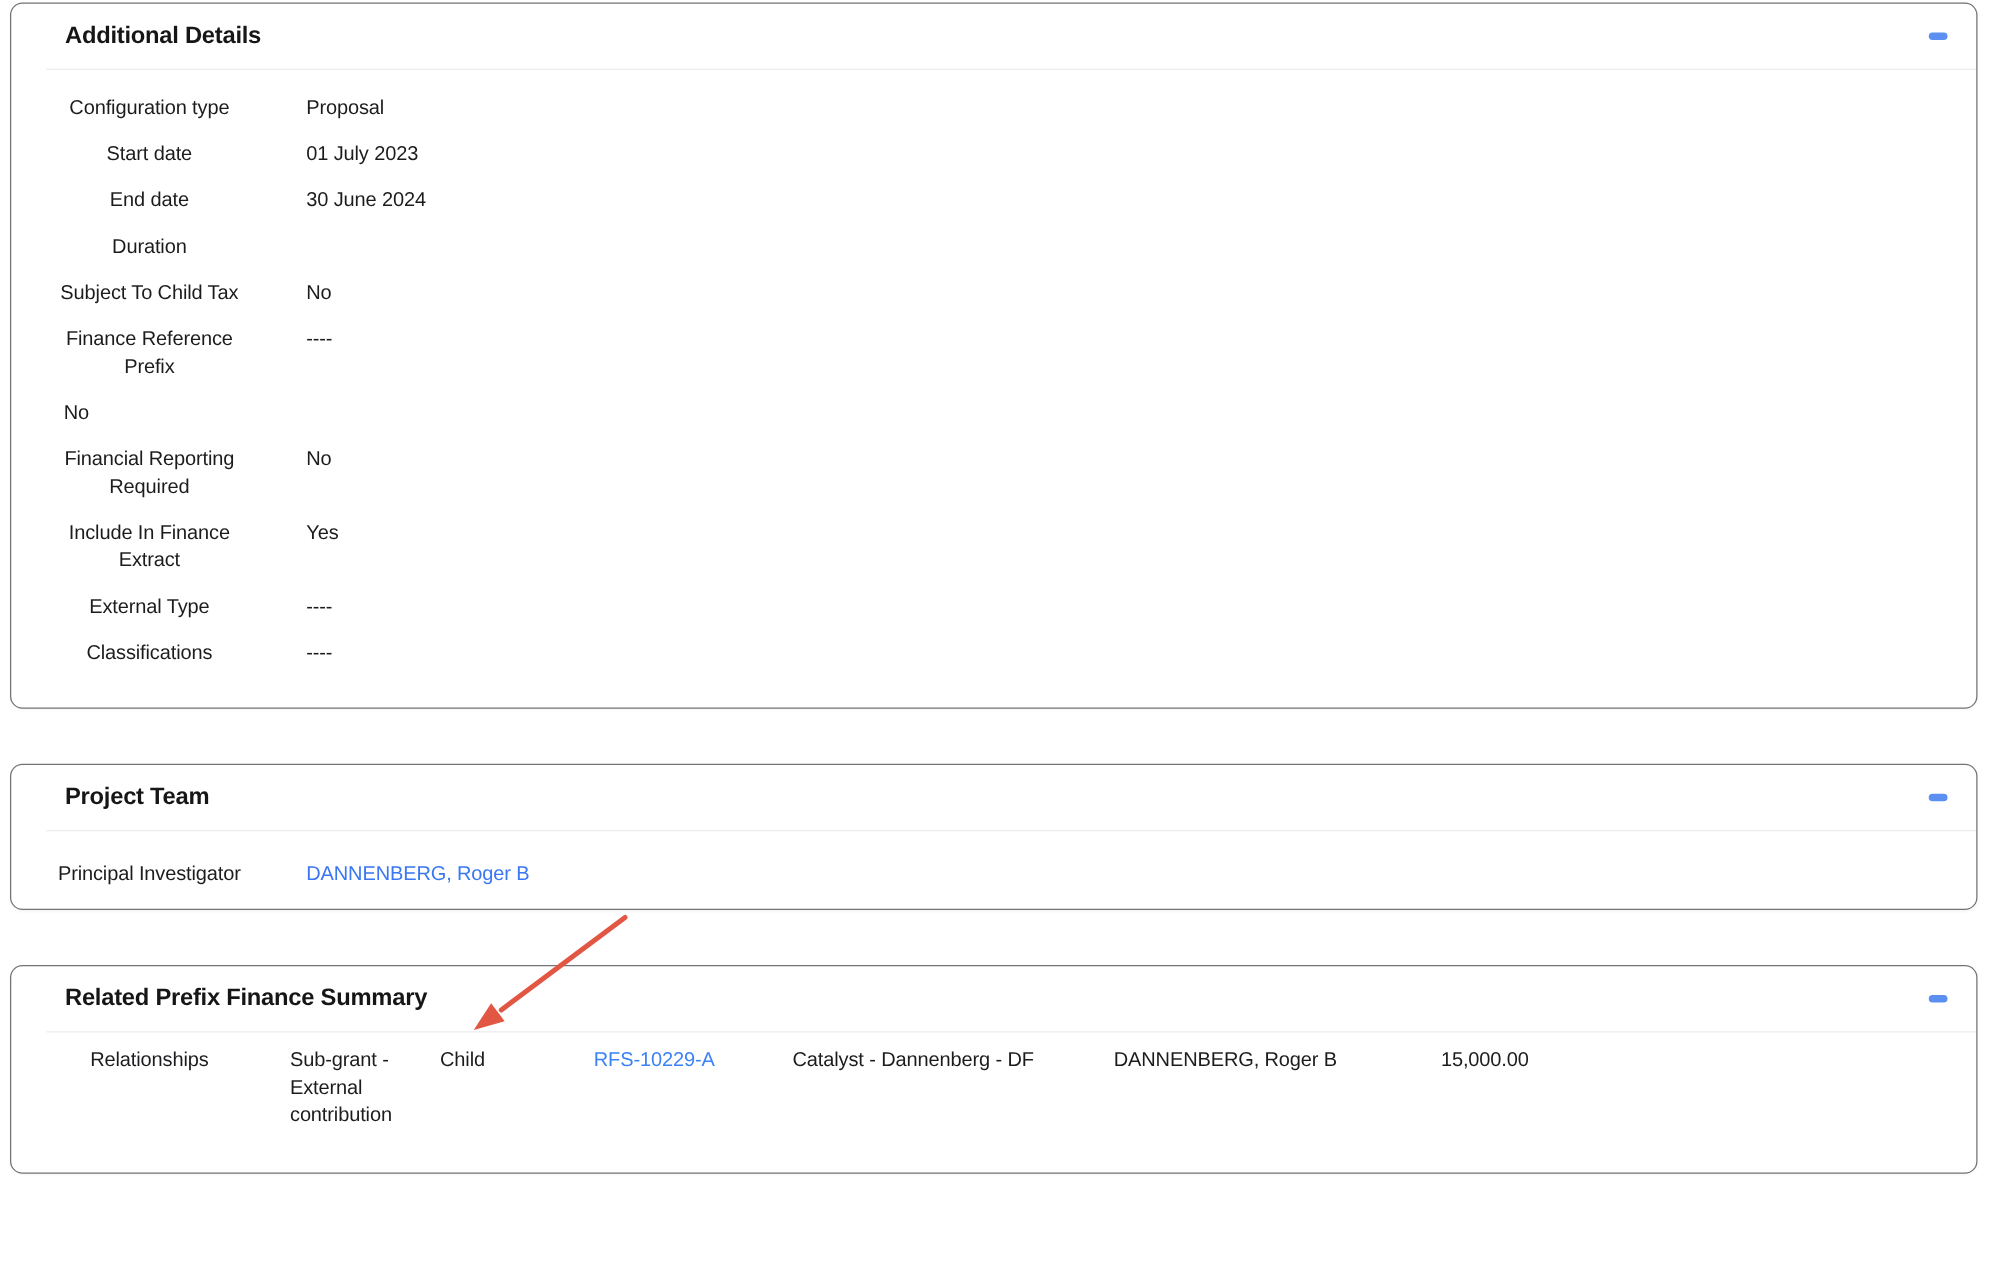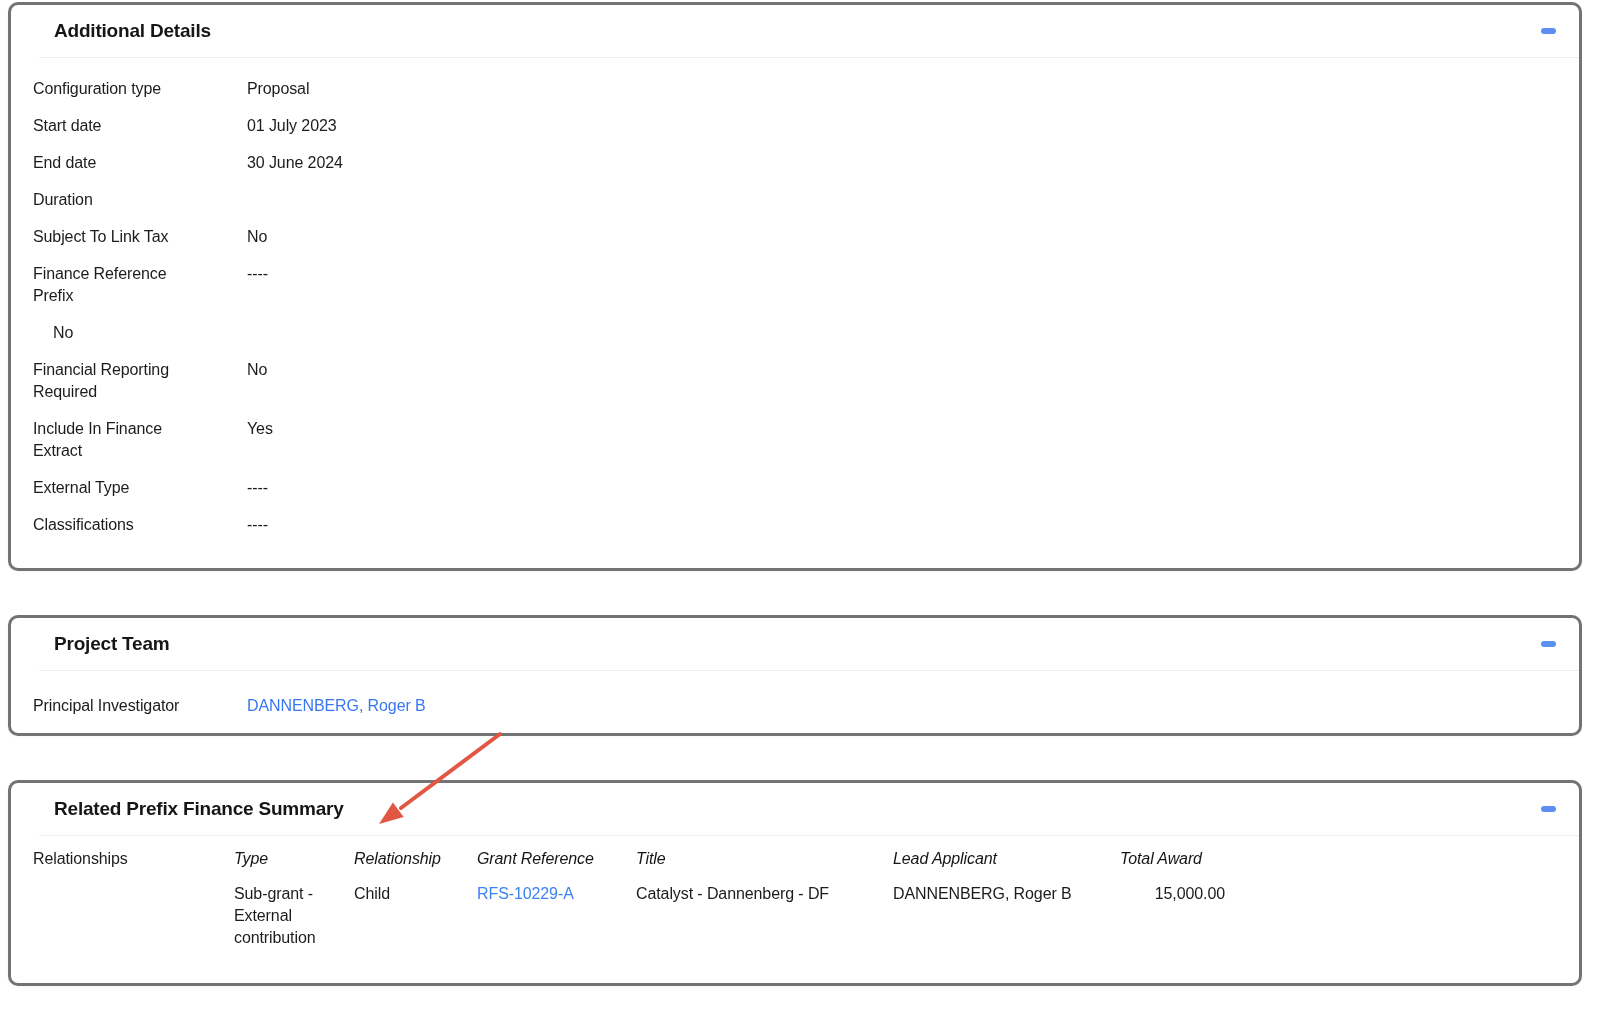--- a/index.html
+++ b/index.html
@@ -1,21 +1,21 @@
 <!DOCTYPE html>
 <html><head>
 <meta charset="utf-8">
 <style>
   html, body { margin:0; padding:0; background:#ffffff; }
   body { font-family:"Liberation Sans", sans-serif; color:#1c1c1e; -webkit-font-smoothing:antialiased; }
   .page { position:relative; width:1598px; height:1009px; box-sizing:border-box; padding:2px 16px 8px 8px; }
 
   .panel {
     background:#ffffff;
-    border:3px solid #737373;
+    border:1px solid #737373;
     border-radius:10px;
     box-shadow:0 1px 3px rgba(0,0,0,0.04);
     margin-bottom:44px;
     overflow:hidden;
   }
   .panel:last-child { margin-bottom:0; }
 
   .panel-header {
     display:flex; align-items:center; justify-content:space-between;
     padding:15px 23px 15px 43px;
@@ -30,21 +30,21 @@
   }
   .divider { height:1px; background:#ececee; margin-left:28px; }
 
   .panel-body { padding:20px 24px 32px 22px; font-size:16px; line-height:22px; }
   .panel-body.slim { padding:24px 24px 16px 22px; }
   .panel-body.table-body { padding:12px 24px 34px 22px; }
 
   .field-row { display:flex; margin-bottom:15px; }
   .field-row:last-child { margin-bottom:0; }
   .field-label {
-    width:177px; flex:0 0 auto; text-align:left; margin-right:17px;
+    width:177px; flex:0 0 auto; text-align:center; margin-right:17px;
     color:#1c1c1e; letter-spacing:-0.1px;
   }
   .field-value { flex:1; color:#1c1c1e; letter-spacing:-0.1px;margin-left:20px; }
 
   a.link { color:#3977f3; text-decoration:none; cursor:pointer; }
   a.link.light { color:#3b82f6; }
 
   .rel-table { padding-left:7px; flex:1; }
   .grid-row {
     display:grid;
@@ -79,21 +79,21 @@
         <div class="field-value">01 July 2023</div>
       </div>
       <div class="field-row">
         <div class="field-label">End date</div>
         <div class="field-value">30 June 2024</div>
       </div>
       <div class="field-row">
         <div class="field-label">Duration</div>
       </div>
       <div class="field-row">
-        <div class="field-label">Subject To Link Tax</div>
+        <div class="field-label">Subject To Child Tax</div>
         <div class="field-value">No</div>
       </div>
       <div class="field-row">
         <div class="field-label">Finance Reference Prefix</div>
         <div class="field-value">----</div>
       </div>
       <div class="field-row">
         <div class="field-value">No</div>
       </div>
       <div class="field-row">
@@ -134,28 +134,20 @@
   <section class="panel">
     <div class="panel-header">
       <h2 class="panel-title">Related Prefix Finance Summary</h2>
       <span class="collapse-btn"></span>
     </div>
     <div class="divider"></div>
     <div class="panel-body table-body">
       <div class="field-row">
         <div class="field-label">Relationships</div>
         <div class="rel-table">
-          <div class="grid-row head">
-            <div class="th">Type</div>
-            <div class="th">Relationship</div>
-            <div class="th">Grant Reference</div>
-            <div class="th">Title</div>
-            <div class="th">Lead Applicant</div>
-            <div class="th">Total Award</div>
-          </div>
           <div class="grid-row">
             <div class="td">Sub-grant - External contribution</div>
             <div class="td">Child</div>
             <div class="td">
               <a class="link light">RFS-10229-A</a>
             </div>
             <div class="td">Catalyst - Dannenberg - DF</div>
             <div class="td">DANNENBERG, Roger B</div>
             <div class="td amount">15,000.00</div>
           </div>

